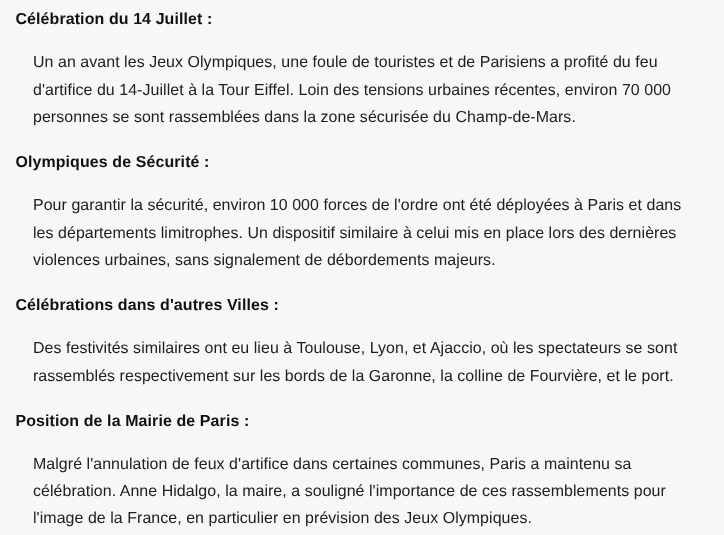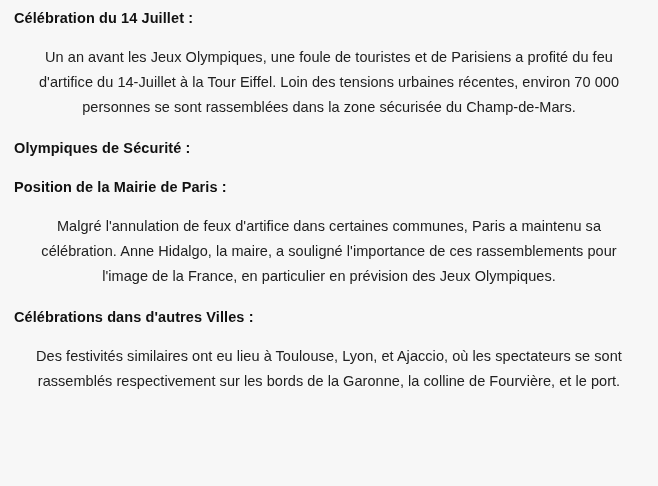--- a/index.html
+++ b/index.html
@@ -31,41 +31,42 @@
     line-height: 1.45;
     color: #111111;
     margin: 0 0 10px 0;
     letter-spacing: 0.1px;
   }
   .section-body {
     font-size: 14.5px;
     line-height: 1.72;
     color: #202020;
     margin: 16px;
-    text-align: center;
+    text-align: left;
     letter-spacing: 0.05px;
   }
 </style>
 </head>
 <body>
 
 <div class="doc">
 
   <div class="section">
     <p class="section-heading">Célébration du 14 Juillet :</p>
     <p class="section-body">Un an avant les Jeux Olympiques, une foule de touristes et de Parisiens a profité du feu d'artifice du 14-Juillet à la Tour Eiffel. Loin des tensions urbaines récentes, environ 70 000 personnes se sont rassemblées dans la zone sécurisée du Champ-de-Mars.</p>
   </div>
 
   <div class="section">
     <p class="section-heading">Olympiques de Sécurité :</p>
+    <p class="section-body">Pour garantir la sécurité, environ 10 000 forces de l'ordre ont été déployées à Paris et dans les départements limitrophes. Un dispositif similaire à celui mis en place lors des dernières violences urbaines, sans signalement de débordements majeurs.</p>
+  </div>
+
+  <div class="section">
+    <p class="section-heading">Célébrations dans d'autres Villes :</p>
+    <p class="section-body">Des festivités similaires ont eu lieu à Toulouse, Lyon, et Ajaccio, où les spectateurs se sont rassemblés respectivement sur les bords de la Garonne, la colline de Fourvière, et le port.</p>
   </div>
 
   <div class="section">
     <p class="section-heading">Position de la Mairie de Paris :</p>
     <p class="section-body">Malgré l'annulation de feux d'artifice dans certaines communes, Paris a maintenu sa célébration. Anne Hidalgo, la maire, a souligné l'importance de ces rassemblements pour l'image de la France, en particulier en prévision des Jeux Olympiques.</p>
   </div>
 
-  <div class="section">
-    <p class="section-heading">Célébrations dans d'autres Villes :</p>
-    <p class="section-body">Des festivités similaires ont eu lieu à Toulouse, Lyon, et Ajaccio, où les spectateurs se sont rassemblés respectivement sur les bords de la Garonne, la colline de Fourvière, et le port.</p>
-  </div>
-
 </div>
 
 </body></html>

